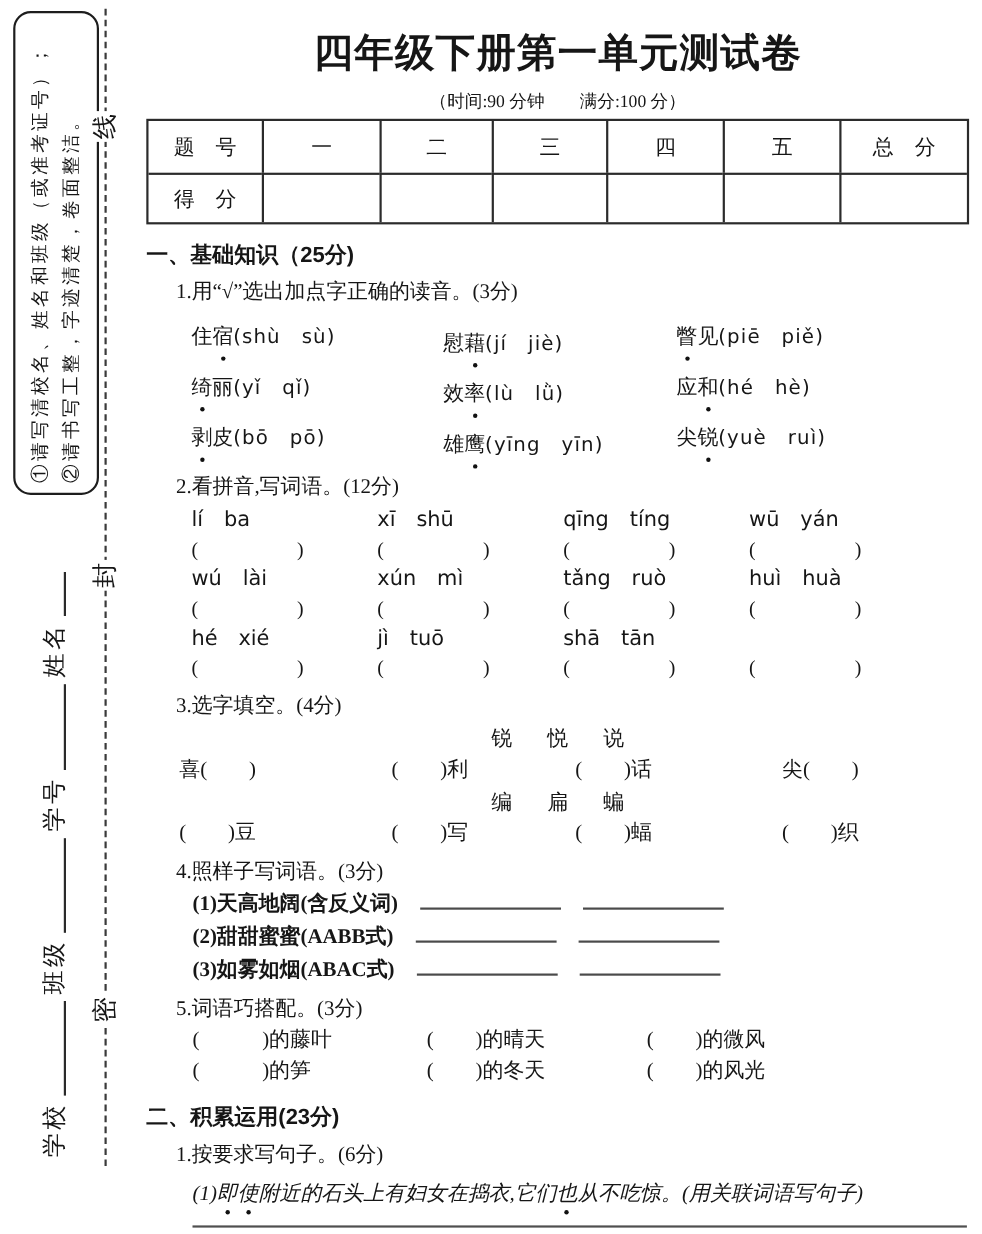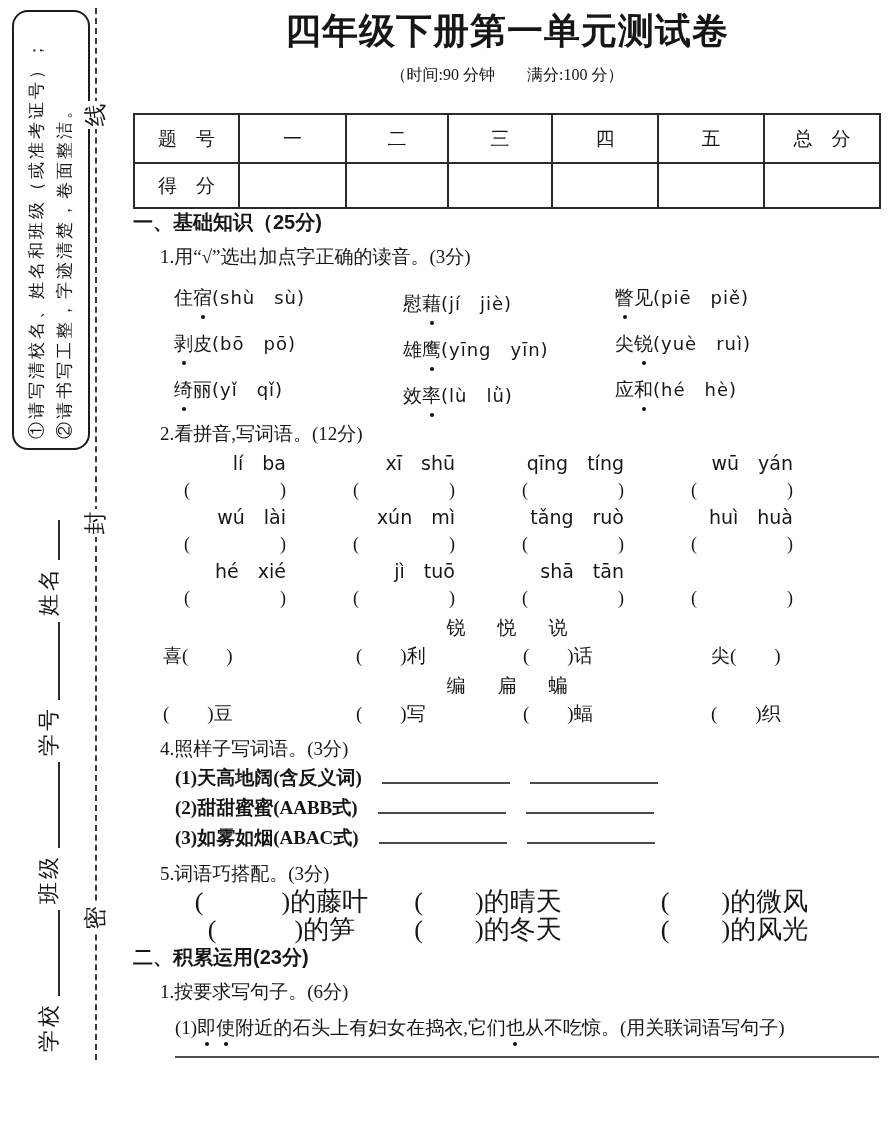--- a/index.html
+++ b/index.html
@@ -19,62 +19,62 @@
   .seal-char{position:absolute;left:82px;width:28px;height:30px;text-align:center;
     background:#ffffff;font-size:23px;line-height:30px;transform:rotate(-90deg);}
   .sc-top{top:100px;} .sc-mid{top:508px;} .sc-bot{top:903px;}
   .fields{position:absolute;left:34px;top:1052px;width:602px;height:32px;
     transform:rotate(-90deg);transform-origin:0 0;white-space:nowrap;
     font-size:22px;letter-spacing:3px;}
   .fblank{display:inline-block;height:24px;border-bottom:2px solid #2a2a2a;
     margin:0 6px;vertical-align:-4px;}
   
   .content{position:absolute;left:133px;top:0;width:748px;}
-  .title{margin-top:7px;text-align:center;font-size:36px;font-weight:bold;
+  .title{margin-top:24px;text-align:center;font-size:36px;font-weight:bold;
     font-family:"Liberation Sans","DejaVu Sans",sans-serif;letter-spacing:1px;}
   .subtitle{margin-top:9px;text-align:center;font-size:16px;}
   
-  .stable{margin-top:27px;display:grid;border:2px solid #2b2b2b;
+  .stable{margin-top:5px;display:grid;border:2px solid #2b2b2b;
     grid-template-columns:103px 107px 102px 104px 106px 106px 1fr;
     grid-template-rows:47px 45px;}
   .st-cell{display:flex;align-items:center;justify-content:center;
     font-size:19px;}
   .st-cell.bl{border-left:2px solid #2b2b2b;}
   .st-cell.bt{border-top:2px solid #2b2b2b;}
   
-  .sec-h{font-size:20px;font-weight:bold;
+  .sec-h{margin-top:14px;font-size:20px;font-weight:bold;
     font-family:"Liberation Sans","DejaVu Sans",sans-serif;}
   .q-label{margin:7px 0 0 27px;font-size:19px;line-height:28px;}
   .q1rows{margin-top:4px;padding-left:41px;}
   .q1row{display:flex;line-height:34px;font-size:19px;align-items:center;}
   .q1row .c0{width:229px;} .q1row .c1{width:212px;margin-top:12px;} .q1row .c2{flex:1;}
   .py{font-family:"DejaVu Sans","Liberation Sans",sans-serif;font-size:18px;letter-spacing:1px;}
   .ed{position:relative;display:inline-block;}
   .ed::after{content:"";position:absolute;left:50%;bottom:-4px;width:4px;height:4px;
     border-radius:50%;background:#111;transform:translateX(-50%);}
   
   .q2block{padding-left:41px;margin-top:2px;}
   .q2row{display:flex;}
-  .q2cell{width:112px;margin-right:57px;text-align:right;}
+  .q2cell{width:112px;margin-right:57px;text-align:left;}
   .q2cell:last-child{margin-right:0;}
   .q2row.pyr .q2cell{font-family:"DejaVu Sans","Liberation Sans",sans-serif;
     font-size:19px;line-height:26px;}
   .q2row.par .q2cell{font-size:18px;line-height:28px;}
   
   .q3chars{display:flex;justify-content:center;gap:32px;font-size:19px;line-height:28px;margin-top:2px;}
   .q3items{display:flex;padding-left:30px;font-size:19px;line-height:28px;}
   .q3items .c0{width:193px;} .q3items .c1{width:167px;} .q3items .c2{width:188px;} .q3items .c3{flex:1;}
   
   .q4line{margin:0 0 0 42px;font-size:19px;line-height:30px;font-weight:bold;}
   .wblank{display:inline-block;width:128px;height:14px;border-bottom:2px solid #4a4a4a;margin-left:20px;}
   
-  .q5row{display:flex;padding-left:42px;font-size:26px;line-height:28px;text-align:center;}
+  .q5row{display:flex;padding-left:42px;font-size:19px;line-height:28px;}
   .q5row .c0{width:213px;} .q5row .c1{width:200px;} .q5row .c2{flex:1;}
   
-  .sentence{margin:7px 0 0 42px;width:712px;font-size:19px;line-height:29px;}
+  .sentence{margin:7px 0 0 42px;width:712px;font-size:19px;line-height:29px;font-style:italic;}
   .ans-line1{height:0;border-top:2px solid #4f4f4f;margin:14px 0 2px 42px;width:704px;}
 </style>
 </head>
 <body>
 
 <div class="inst-box">
   <div class="inst-inner">
     <div>①请写清校名、姓名和班级（或准考证号）；</div>
     <div>②请书写工整，字迹清楚，卷面整洁。</div>
   </div>
@@ -112,28 +112,28 @@
   <div class="sec-h">一、基础知识（25分)</div>
 
   <div class="q-label">1.用“√”选出加点字正确的读音。(3分)</div>
   <div class="q1rows" id="q1-items">
       <div class="q1row">
         <span class="c0"><span>住</span><span class="ed">宿</span><span class="py">(shù　sù)</span></span>
         <span class="c1"><span>慰</span><span class="ed">藉</span><span class="py">(jí　jiè)</span></span>
         <span class="c2"><span class="ed">瞥</span><span>见</span><span class="py">(piē　piě)</span></span>
       </div>
       <div class="q1row">
+        <span class="c0"><span class="ed">绮</span><span>丽</span><span class="py">(yǐ　qǐ)</span></span>
+        <span class="c1"><span>效</span><span class="ed">率</span><span class="py">(lù　lǜ)</span></span>
+        <span class="c2"><span>应</span><span class="ed">和</span><span class="py">(hé　hè)</span></span>
+      </div>
+      <div class="q1row">
         <span class="c0"><span class="ed">剥</span><span>皮</span><span class="py">(bō　pō)</span></span>
         <span class="c1"><span>雄</span><span class="ed">鹰</span><span class="py">(yīng　yīn)</span></span>
         <span class="c2"><span>尖</span><span class="ed">锐</span><span class="py">(yuè　ruì)</span></span>
-      </div>
-      <div class="q1row">
-        <span class="c0"><span class="ed">绮</span><span>丽</span><span class="py">(yǐ　qǐ)</span></span>
-        <span class="c1"><span>效</span><span class="ed">率</span><span class="py">(lù　lǜ)</span></span>
-        <span class="c2"><span>应</span><span class="ed">和</span><span class="py">(hé　hè)</span></span>
       </div>
     </div>
 
   <div class="q-label">2.看拼音,写词语。(12分)</div>
   <div class="q2block" id="q2-grid">
       <div class="q2row pyr">
         <span class="q2cell">lí　ba</span>
         <span class="q2cell">xī　shū</span>
         <span class="q2cell">qīng　tíng</span>
         <span class="q2cell">wū　yán</span>
@@ -162,20 +162,21 @@
         <span class="q2cell">shā　tān</span>
       </div>
       <div class="q2row par">
         <span class="q2cell">(　　　　　)</span>
         <span class="q2cell">(　　　　　)</span>
         <span class="q2cell">(　　　　　)</span>
         <span class="q2cell">(　　　　　)</span>
       </div>
     </div>
 
+  <div class="q-label">3.选字填空。(4分)</div>
   <div id="q3-groups">
       <div class="q3chars">
         <span>锐</span>
         <span>悦</span>
         <span>说</span>
       </div>
       <div class="q3items">
         <span class="c0">喜(　　)</span>
         <span class="c1">(　　)利</span>
         <span class="c2">(　　)话</span>

